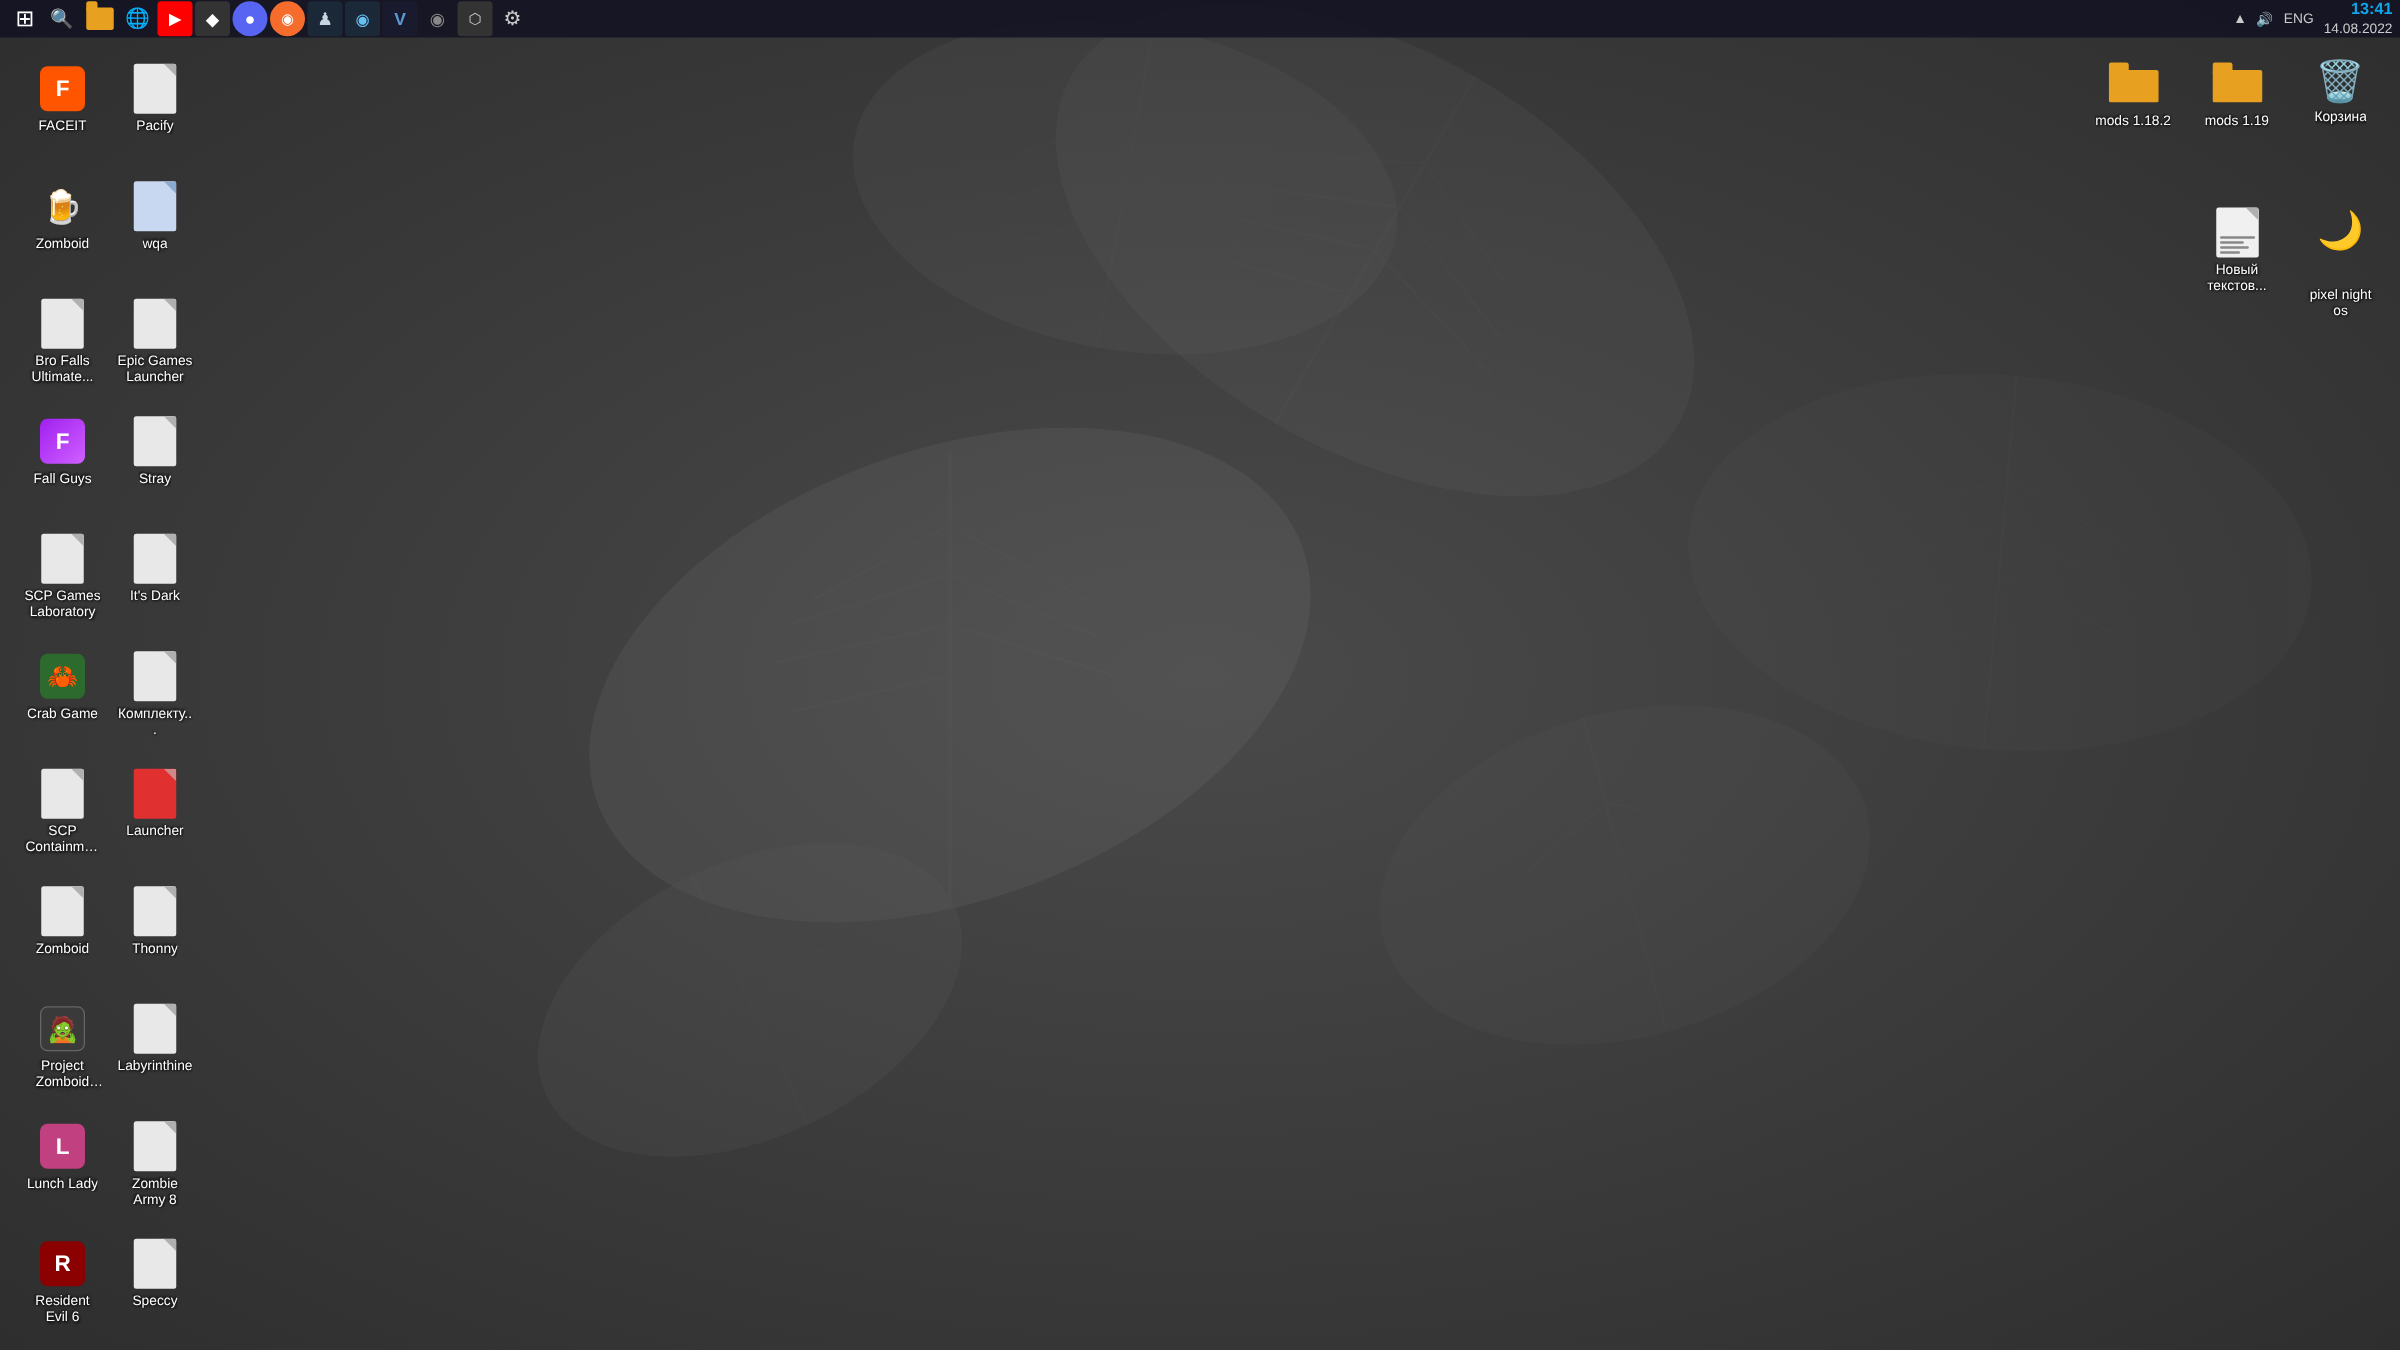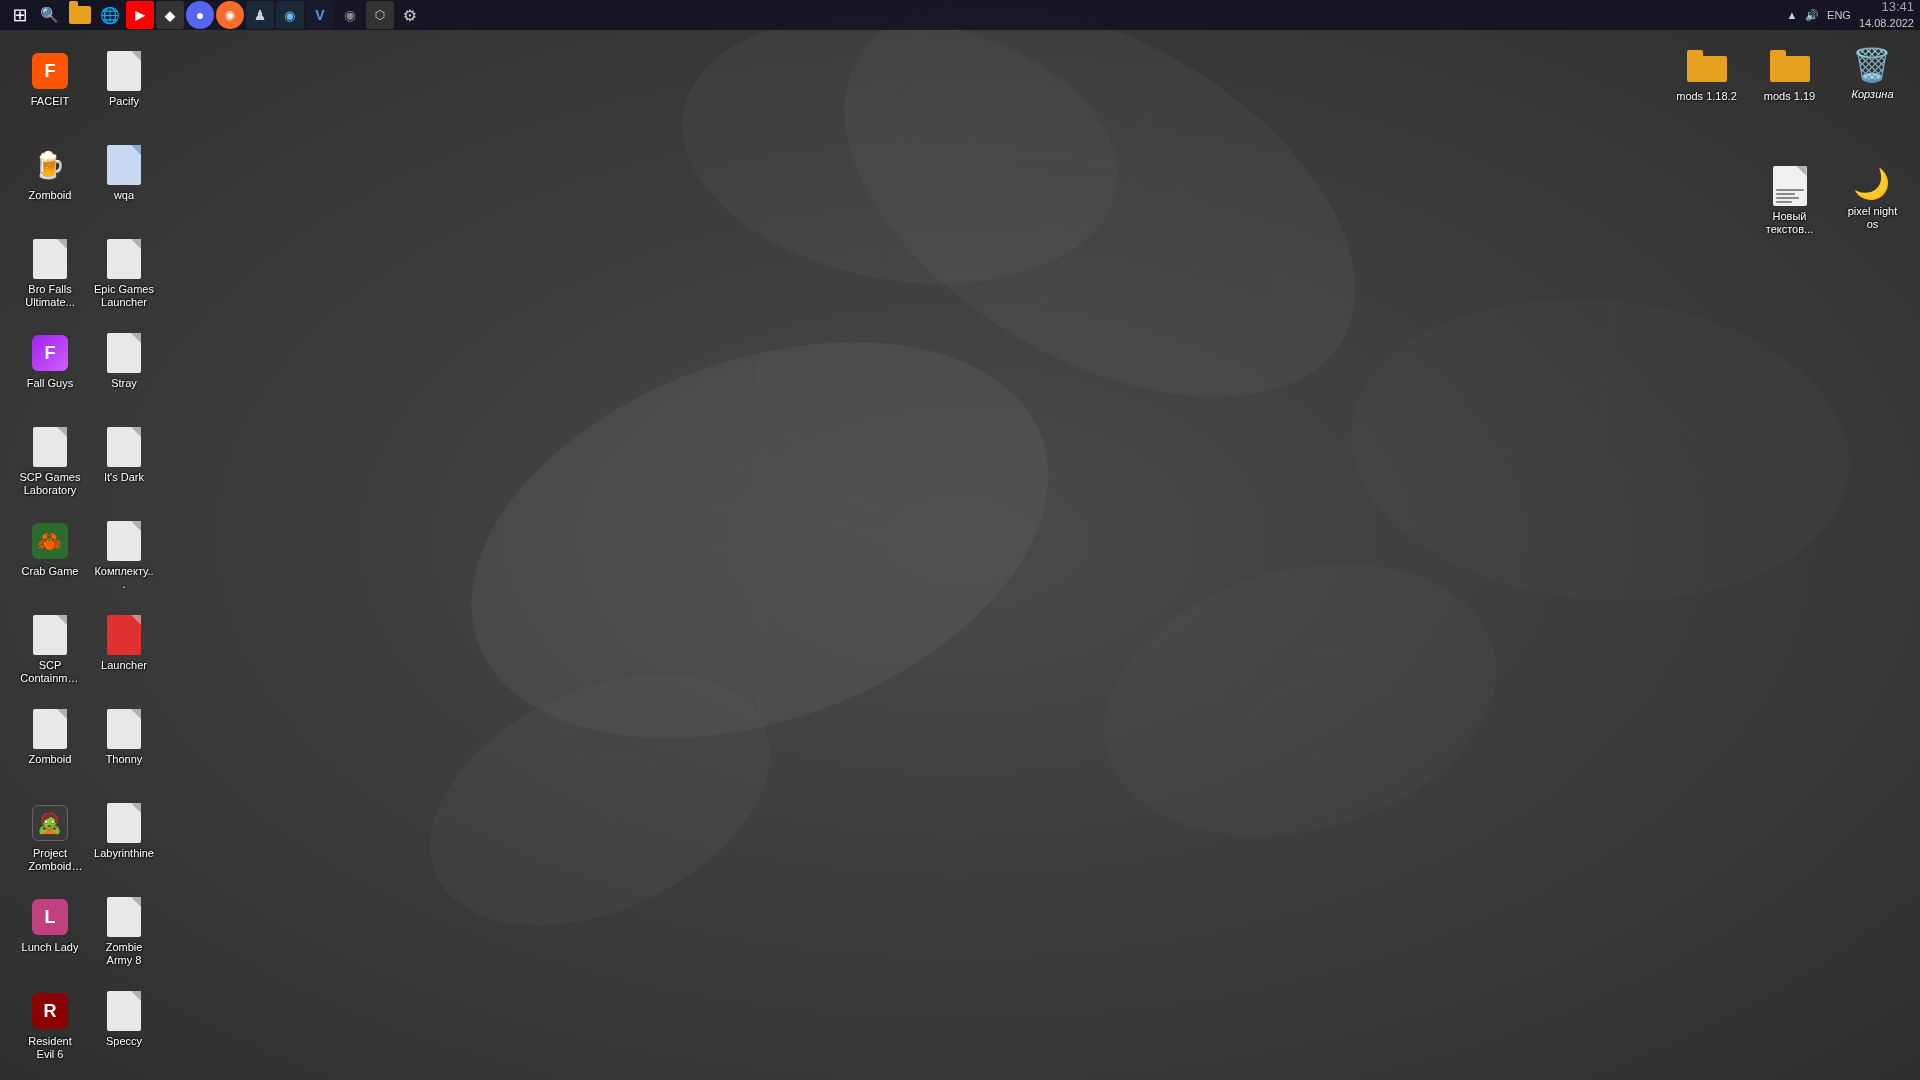--- a/index.html
+++ b/index.html
@@ -58,21 +58,21 @@
       display: flex;
       align-items: center;
       gap: 8px;
       font-size: 11px;
       color: #ccc;
     }
     .topbar-time {
       text-align: right;
       line-height: 1.3;
     }
-    .topbar-time .time { font-size: 13px; font-weight: 400; color: #a3a3a3; }
+    .topbar-time .time { font-size: 13px; font-weight: 700; color: #0ea5e9; }
     .topbar-time .date { font-size: 11px; color: #ccc; text-align: right; }
 
     
     .desktop {
       position: absolute;
       top: 30px;
       left: 0; right: 0;
       bottom: 0;
       z-index: 2;
       padding: 10px;
@@ -487,39 +487,39 @@
         <svg width="40" height="36" viewBox="0 0 40 36">
           <rect x="0" y="10" width="40" height="26" rx="2" fill="#e8a020"></rect>
           <rect x="0" y="4" width="16" height="10" rx="2" fill="#e8a020"></rect>
         </svg>
       </div>
       <span class="icon-label" style="color:#fff;">mods 1.19</span>
     </div>
 
     <div class="right-desktop-icon">
       <div style="font-size:32px;margin-bottom:4px;">🗑️</div>
-      <span class="icon-label" style="color:#fff;font-style:italic;">Корзина</span>
+      <span class="icon-label" style="color:#fff;">Корзина</span>
     </div>
 
   </div>
 
   <div style="position:absolute;top:130px;right:10px;display:flex;flex-direction:row;gap:8px;">
 
     <div class="right-desktop-icon">
       <div style="margin-bottom:4px;">
         <div class="new-text-icon">
           <div class="text-line"></div>
           <div class="text-line" style="width:70%;"></div>
           <div class="text-line" style="width:85%;"></div>
           <div class="text-line" style="width:60%;"></div>
         </div>
       </div>
       <span class="icon-label" style="color:#fff;">Новый текстов...</span>
     </div>
 
     <div class="right-desktop-icon">
       <div style="font-size:30px;margin-bottom:4px;">🌙</div>
-      <span class="icon-label" style="color:#fff;">pixel night os</span>
+      <span class="icon-label" style="color:#fff;margin-top:24px;">pixel night os</span>
     </div>
 
   </div>
 
 </div>
 
 </body></html>

